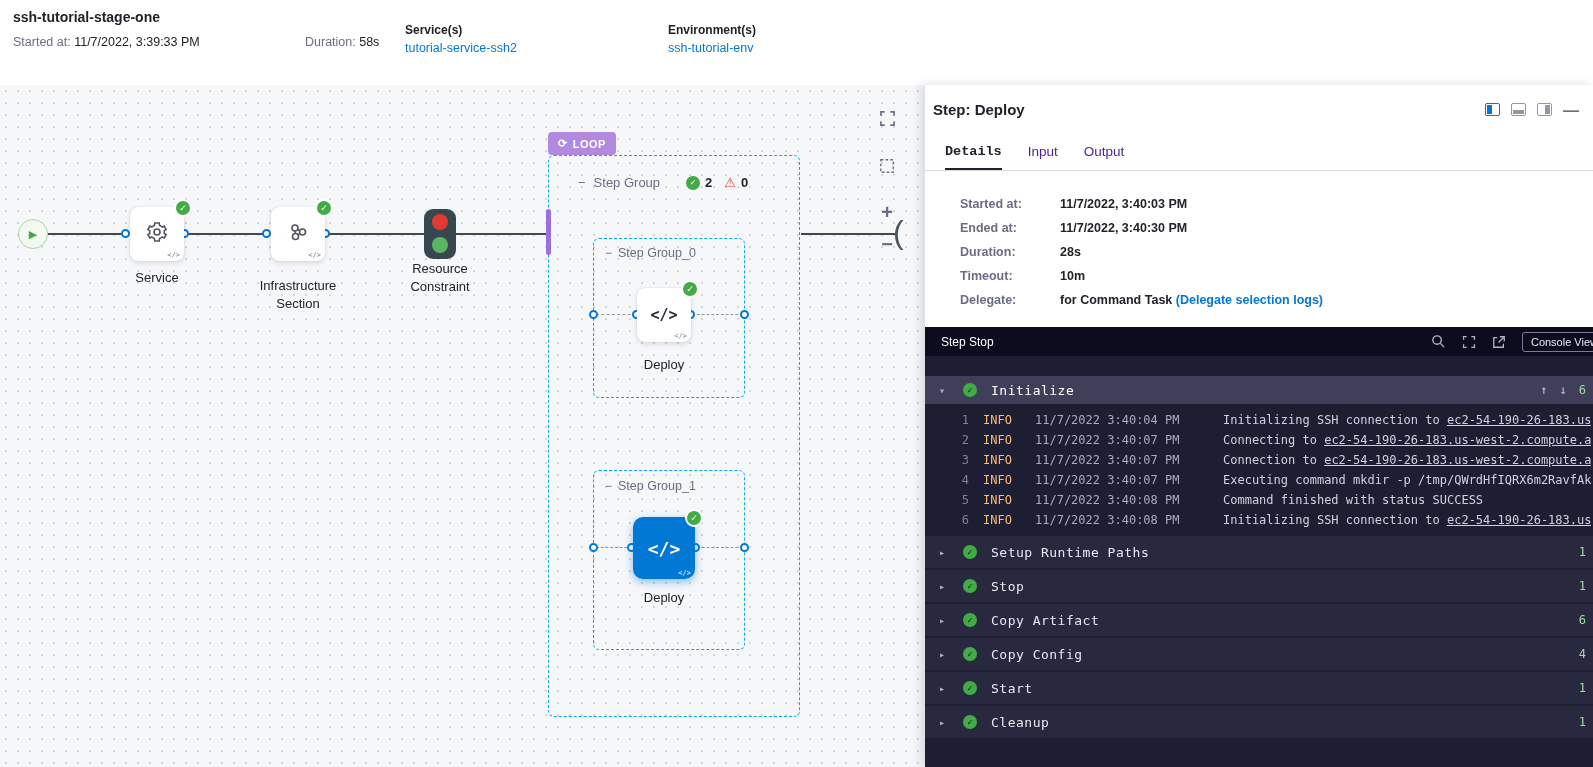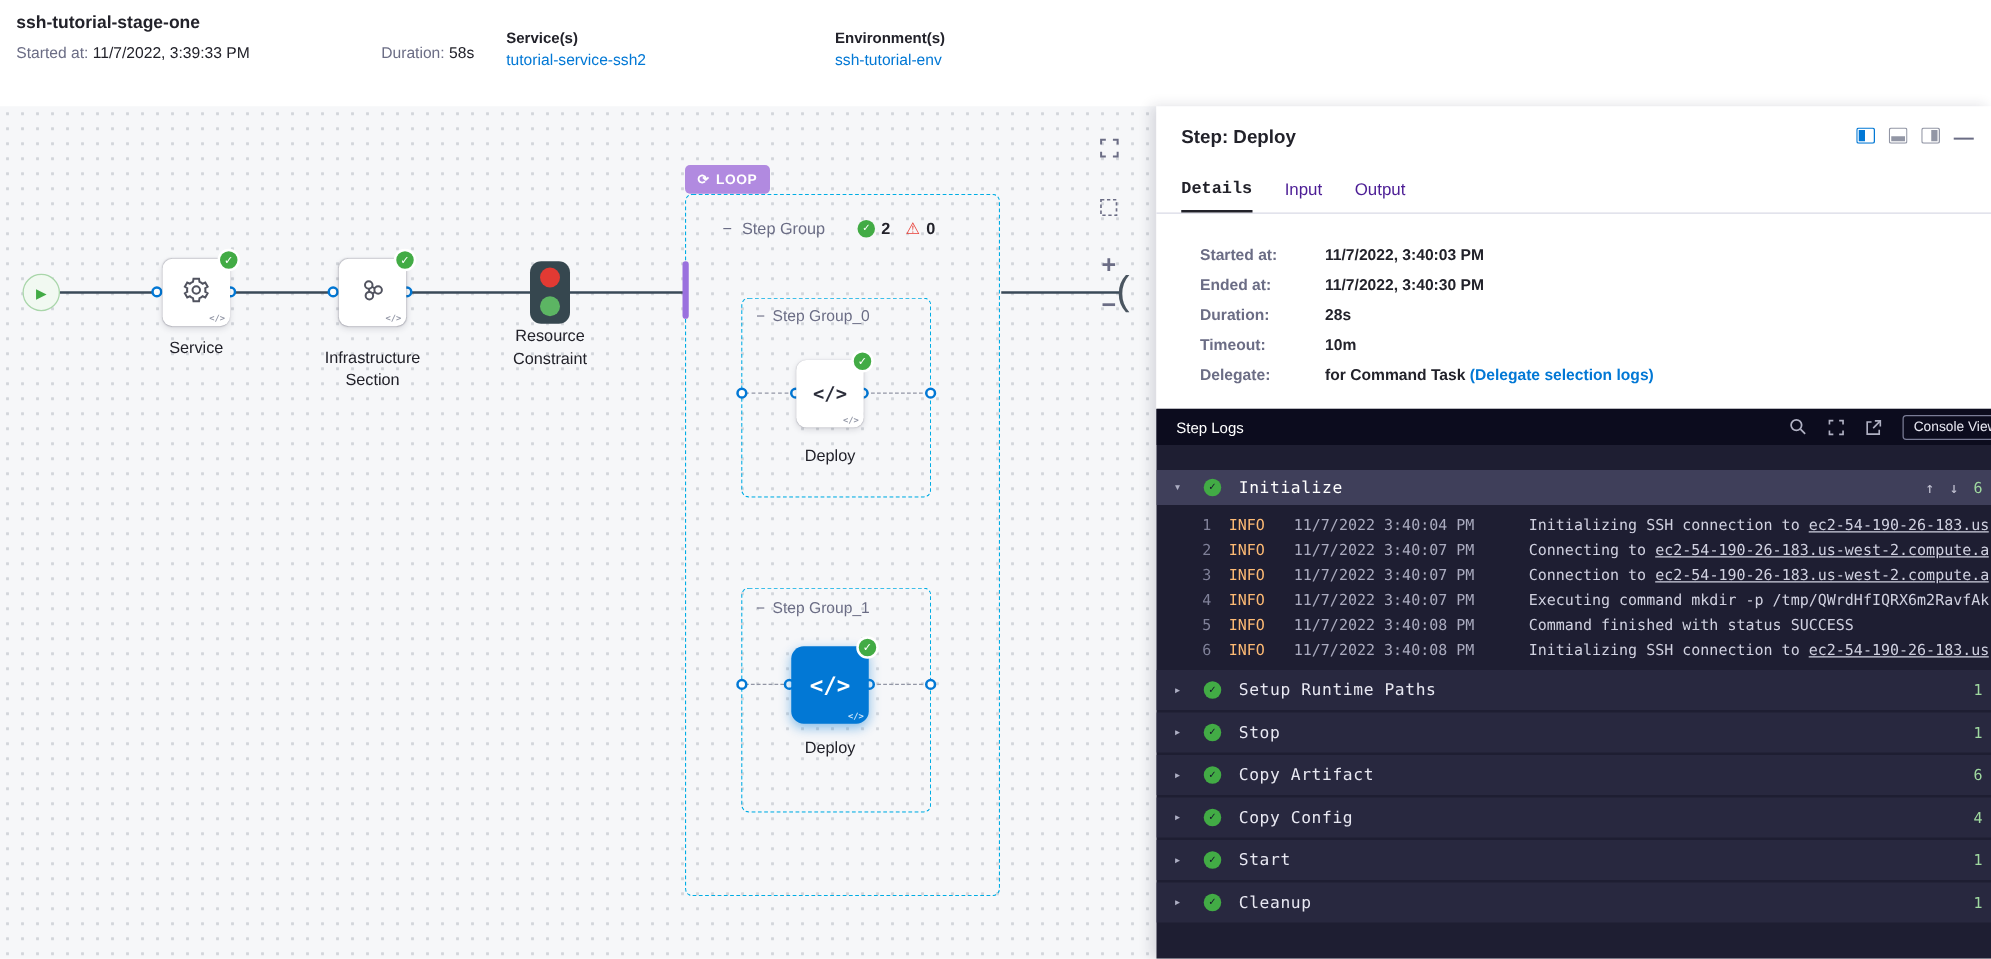--- a/index.html
+++ b/index.html
@@ -50,21 +50,21 @@
   .dashline { position:absolute; border-top:1.5px dashed #9296a5; }
   .code-glyph { font:bold 15px "DejaVu Sans Mono",monospace; color:#2b2d3a; }
   .zoom-btn { position:absolute; left:872px; width:30px; height:30px; display:flex; align-items:center;
     justify-content:center; color:#6b6d85; cursor:pointer; border-radius:6px; }
   .zoom-glyph { font-size:20px; font-weight:bold; color:#6b6d85; }
   .paren { position:absolute; left:893px; top:129px; font-size:32px; color:#4a5560; font-weight:300; }
 
   
   .panel { position:absolute; left:925px; top:85px; width:668px; height:682px; background:#fff;
     box-shadow:-4px 0 10px rgba(30,30,60,.14); display:flex; flex-direction:column; overflow:hidden; }
-  .panel-hdr { position:relative; height:46px; padding:16px 20px 0; }
+  .panel-hdr { position:relative; height:46px; padding:16px 8px 0; }
   .panel-title { font-size:15px; font-weight:bold; }
   .layout-icons { position:absolute; right:14px; top:17px; display:flex; gap:11px; align-items:center; }
   .layout-icons > * { cursor:pointer; }
   .tabs { display:flex; gap:26px; height:40px; padding:0 20px; border-bottom:1px solid #d9dae6; align-items:flex-end; }
   .tab { font-size:13.5px; color:#4c1d95; padding-bottom:9px; cursor:pointer; border-bottom:2px solid transparent; }
   .tab.active { color:#22222a; font-weight:bold; border-bottom:2px solid #22222a;font-family:Liberation Mono, monospace; }
   .details-grid { display:grid; grid-template-columns:100px 1fr; row-gap:10px; padding:26px 20px 20px 35px;
     font-size:12.5px; font-weight:bold; line-height:14px; }
   .det-label { color:#6b6d85; }
   .det-value { color:#22222a; }
@@ -279,21 +279,21 @@
       <div class="det-label">Duration:</div>
       <div class="det-value">28s</div>
       <div class="det-label">Timeout:</div>
       <div class="det-value">10m</div>
       <div class="det-label">Delegate:</div>
       <div class="det-value">for Command Task <span class="link">(Delegate selection logs)</span></div>
     </div>
 
   <div class="logs">
     <div class="logs-hdr">
-      <span class="logs-title">Step Logs</span>
+      <span class="logs-title">Step Stop</span>
       <span class="logs-hdr-right">
         <span class="log-icon">
           <svg width="15" height="15" viewBox="0 0 16 16" fill="none" stroke="#b0b1c3" stroke-width="1.5">
               <circle cx="6.5" cy="6.5" r="4.5"></circle>
               <line x1="10" y1="10" x2="14" y2="14"></line>
             </svg>
         </span>
         <span class="log-icon">
           <svg width="14" height="14" viewBox="0 0 18 18" fill="none" stroke="#b0b1c3" stroke-width="1.7">
               <path d="M2 6V2h4M12 2h4v4M16 12v4h-4M6 16H2v-4"></path>

